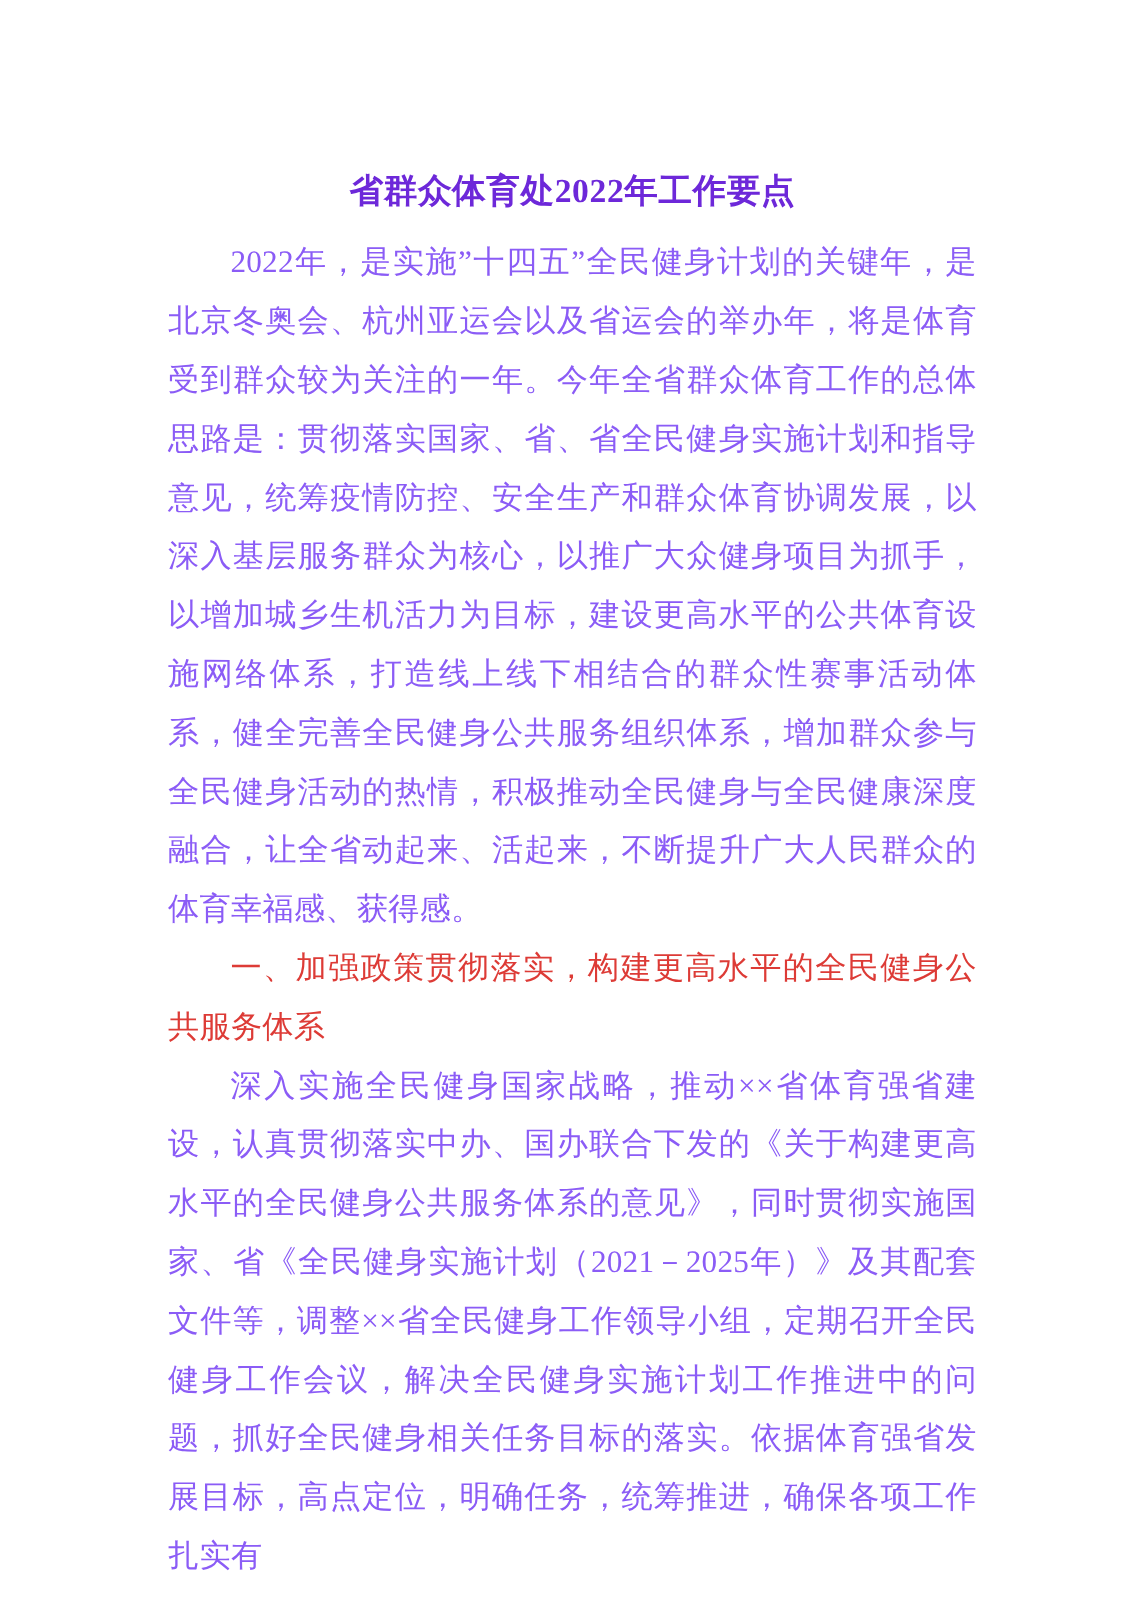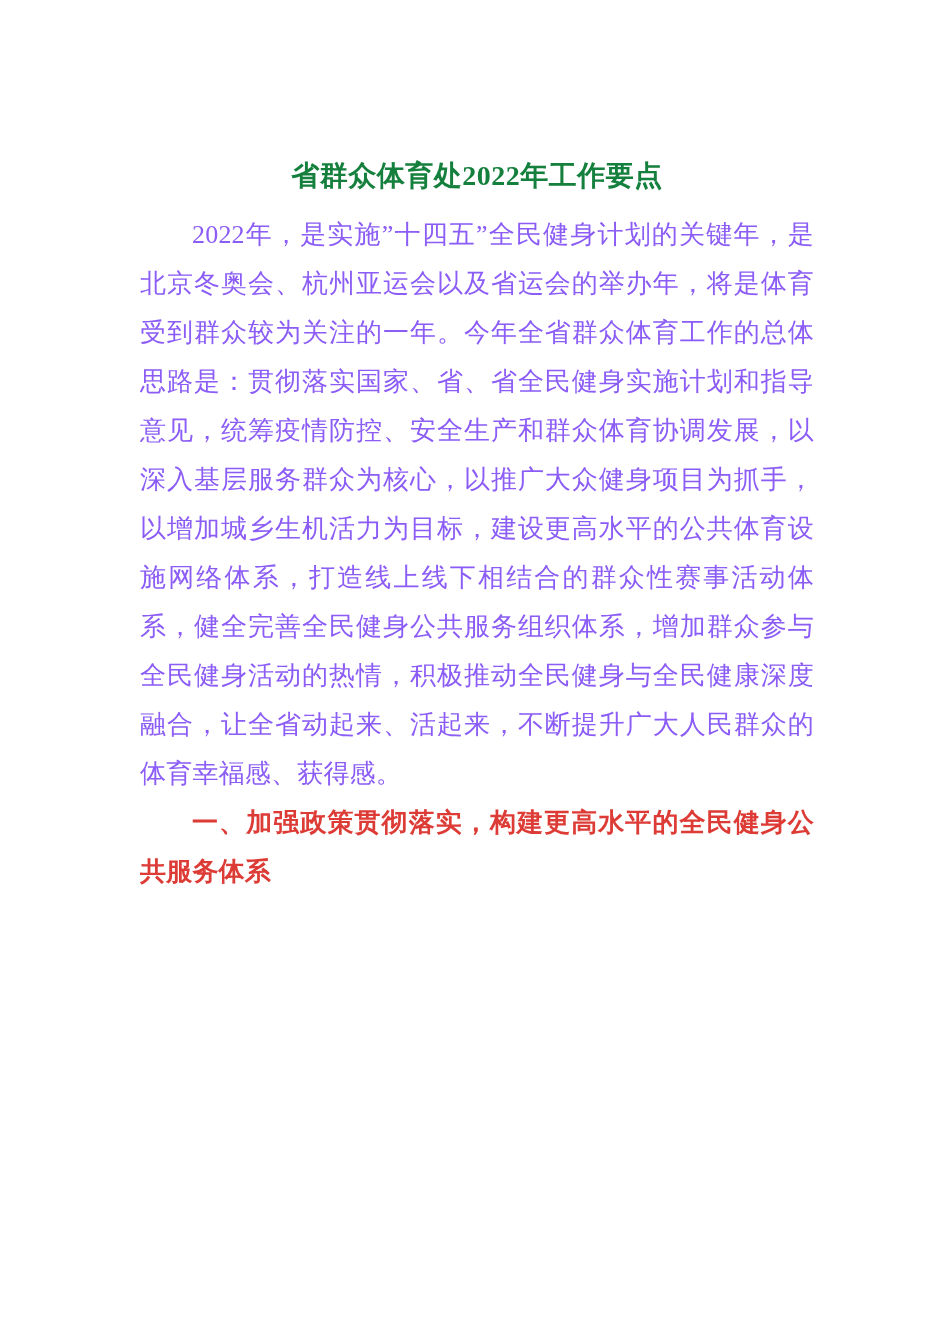--- a/index.html
+++ b/index.html
@@ -27,60 +27,61 @@
   .doc-body {
     position: absolute;
     left: 140px;
     top: 140px;
     width: 674px;
   }
 
   .doc-title {
     font-size: 28px;
     font-weight: bold;
-    color: #15803d;
+    color: #6d28d9;
     text-align: center;
     letter-spacing: 0.5px;
     line-height: 40px;
-    margin: 16px 0 14px 0;
+    margin: 0 0 14px 0;
     white-space: nowrap;
   }
 
   .para {
     font-size: 26px;
     line-height: 49px;
     color: #8b5cf6;
     text-align: justify;
     text-align-last: left;
     text-justify: inter-ideograph;
     margin: 0;
     text-indent: 2em;
     letter-spacing: 0.2px;
   }
 
   .heading-red {
     font-size: 26px;
     line-height: 49px;
     color: #dd3b36;
-    font-weight: bold;
+    font-weight: normal;
     text-align: justify;
     text-align-last: left;
     text-justify: inter-ideograph;
     margin: 0;
     text-indent: 2em;
     letter-spacing: 0.2px;
   }
 </style>
 </head>
 <body>
 
 <div class="page">
   <div class="doc-body">
 
     <h1 class="doc-title">省群众体育处2022年工作要点</h1>
 
     <p class="para">2022年，是实施”十四五”全民健身计划的关键年，是北京冬奥会、杭州亚运会以及省运会的举办年，将是体育受到群众较为关注的一年。今年全省群众体育工作的总体思路是：贯彻落实国家、省、省全民健身实施计划和指导意见，统筹疫情防控、安全生产和群众体育协调发展，以深入基层服务群众为核心，以推广大众健身项目为抓手，以增加城乡生机活力为目标，建设更高水平的公共体育设施网络体系，打造线上线下相结合的群众性赛事活动体系，健全完善全民健身公共服务组织体系，增加群众参与全民健身活动的热情，积极推动全民健身与全民健康深度融合，让全省动起来、活起来，不断提升广大人民群众的体育幸福感、获得感。</p>
 
     <p class="heading-red">一、加强政策贯彻落实，构建更高水平的全民健身公共服务体系</p>
 
+    <p class="para">深入实施全民健身国家战略，推动××省体育强省建设，认真贯彻落实中办、国办联合下发的《关于构建更高水平的全民健身公共服务体系的意见》，同时贯彻实施国家、省《全民健身实施计划（2021－2025年）》及其配套文件等，调整××省全民健身工作领导小组，定期召开全民健身工作会议，解决全民健身实施计划工作推进中的问题，抓好全民健身相关任务目标的落实。依据体育强省发展目标，高点定位，明确任务，统筹推进，确保各项工作扎实有</p>
 
   </div>
 </div>
 
 </body></html>

